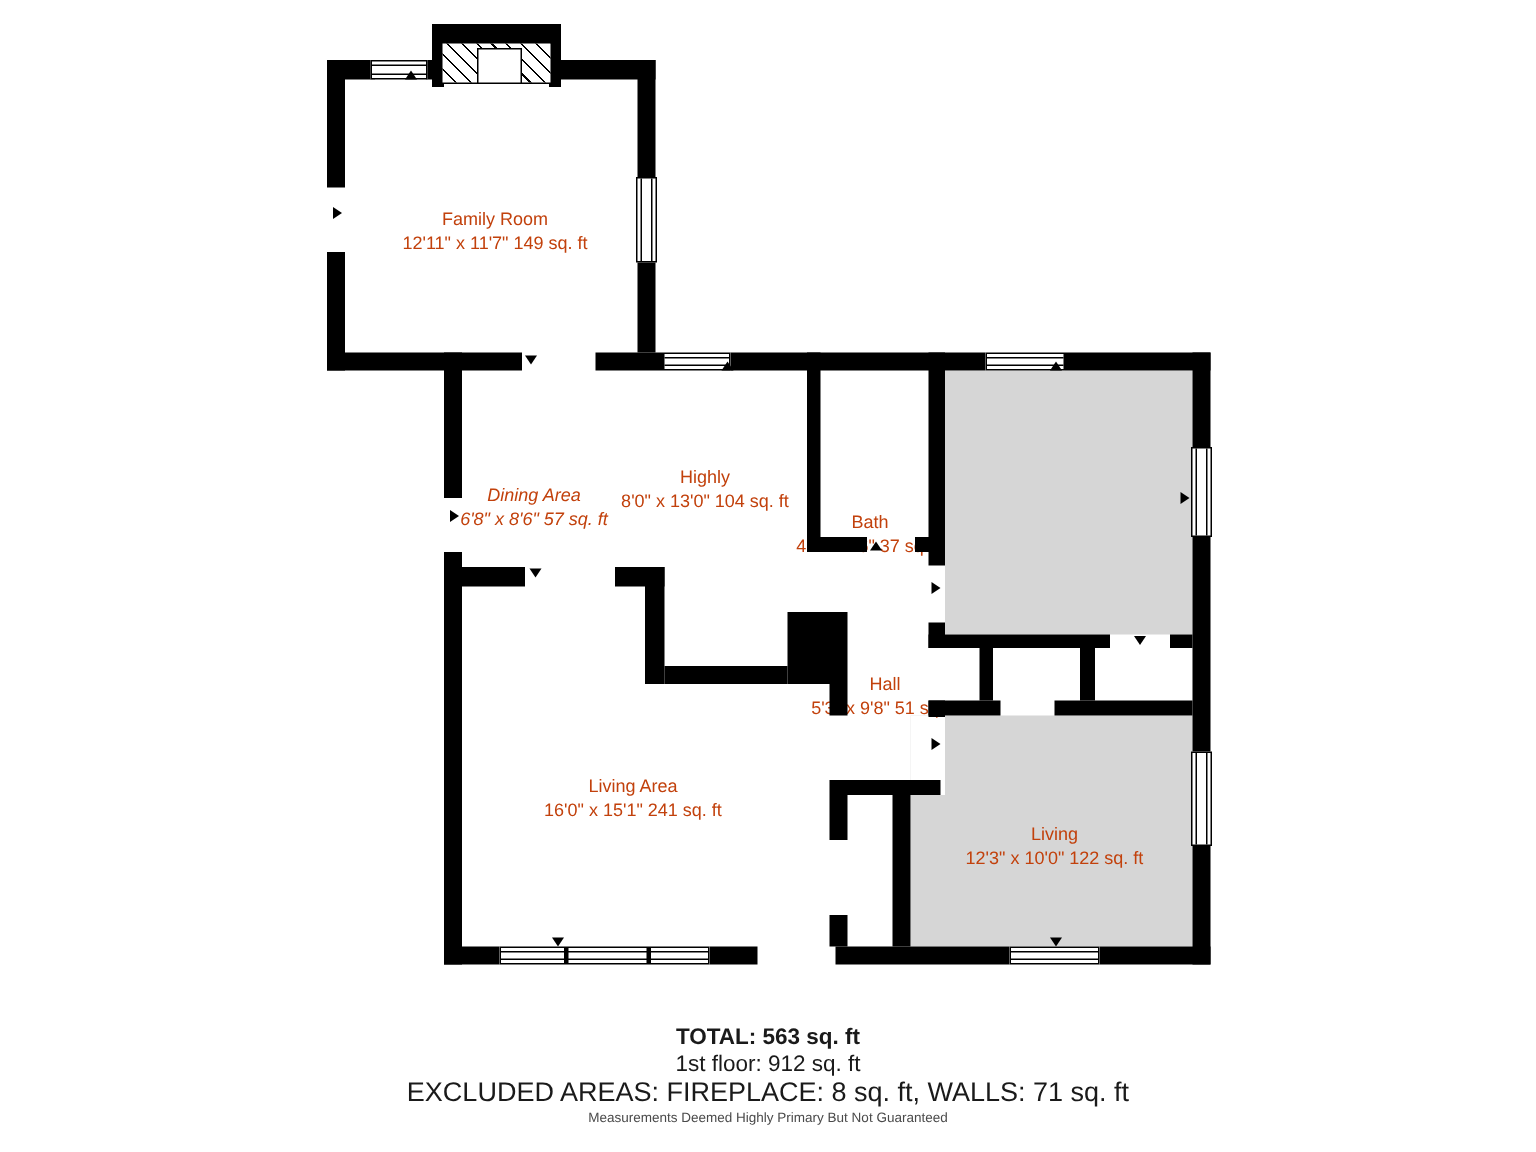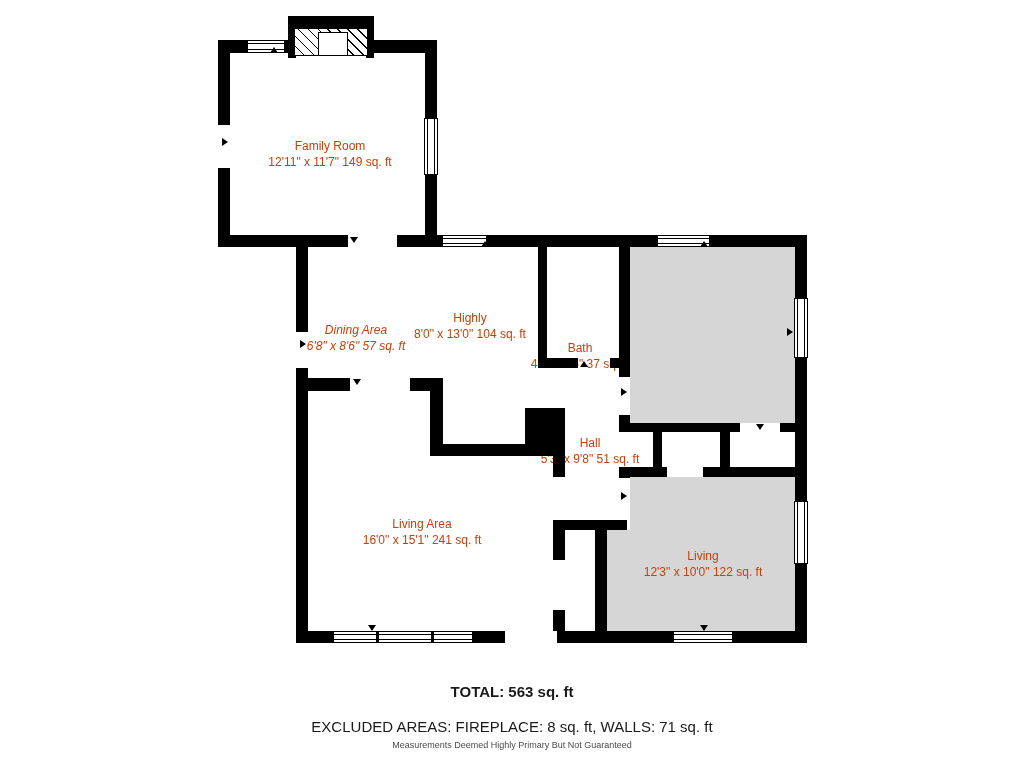--- a/index.html
+++ b/index.html
@@ -35,21 +35,21 @@
   .room-label{
     position:absolute;z-index:1;text-align:center;color:#c2410c;
     font-size:12px;line-height:16px;white-space:nowrap;
   }
   .room-label .nm{display:block;}
   .room-label .dm{display:block;}
   
   .footer{position:absolute;left:0;width:1024px;text-align:center;color:#1a1a1a;}
   #f-total{top:683px;font-size:15px;font-weight:bold;}
   #f-floor{top:701px;font-size:15px;}
-  #f-excl{top:718px;font-size:15px;}
+  #f-excl{top:718px;font-size:18px;}
   #f-disc{top:740px;font-size:9px;color:#4a4a4a;}
 </style>
 </head>
 <body>
 
 <div id="stage">
 
   <div class="fill" style="left:630px;top:247px;width:165px;height:176px;"></div>
   <div class="fill" style="left:607px;top:477px;width:188px;height:154px;"></div>
   <div class="notch" style="left:607px;top:477px;width:23px;height:53px;"></div>
@@ -148,30 +148,31 @@
     <span class="dm">6'8" x 8'6" 57 sq. ft</span>
   </div>
   <div class="room-label" style="left:380px;top:310px;width:180px;">
     <span class="nm">Highly</span>
     <span class="dm">8'0" x 13'0" 104 sq. ft</span>
   </div>
   <div class="room-label" style="left:499px;top:304px;width:162px;margin-top:36px;">
     <span class="nm">Bath</span>
     <span class="dm">4'1" x 7'6" 37 sq. ft</span>
   </div>
-  <div class="room-label" style="left:505px;top:435px;width:170px;">
+  <div class="room-label" style="left:505px;top:448px;width:170px;">
     <span class="nm">Hall</span>
     <span class="dm">5'3" x 9'8" 51 sq. ft</span>
   </div>
   <div class="room-label" style="left:322px;top:516px;width:200px;">
     <span class="nm">Living Area</span>
     <span class="dm">16'0" x 15'1" 241 sq. ft</span>
   </div>
   <div class="room-label" style="left:603px;top:548px;width:200px;">
     <span class="nm">Living</span>
     <span class="dm">12'3" x 10'0" 122 sq. ft</span>
   </div>
 
   <div class="footer" id="f-total">TOTAL: 563 sq. ft</div>
+  <div class="footer" id="f-floor">1st floor: 912 sq. ft</div>
   <div class="footer" id="f-excl">EXCLUDED AREAS: FIREPLACE: 8 sq. ft, WALLS: 71 sq. ft</div>
   <div class="footer" id="f-disc">Measurements Deemed Highly Primary But Not Guaranteed</div>
 
 </div>
 
 </body></html>

